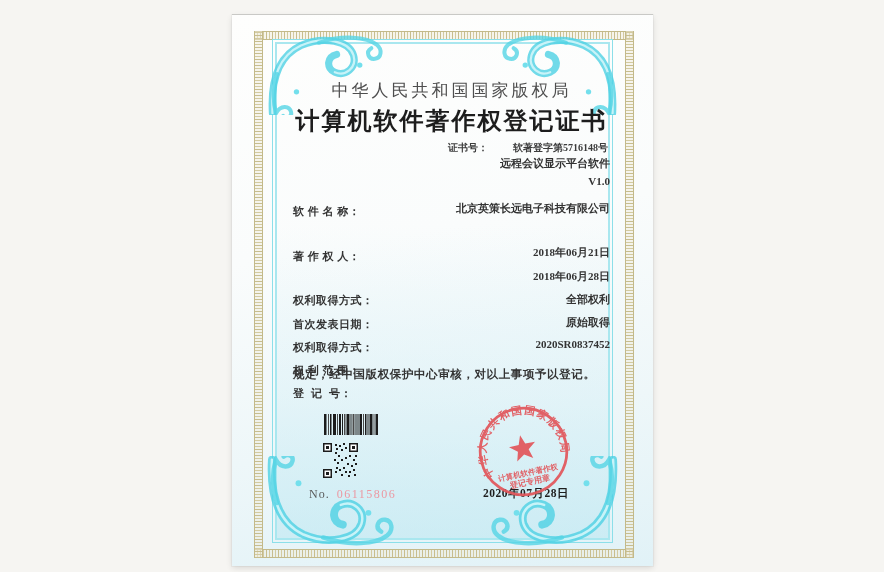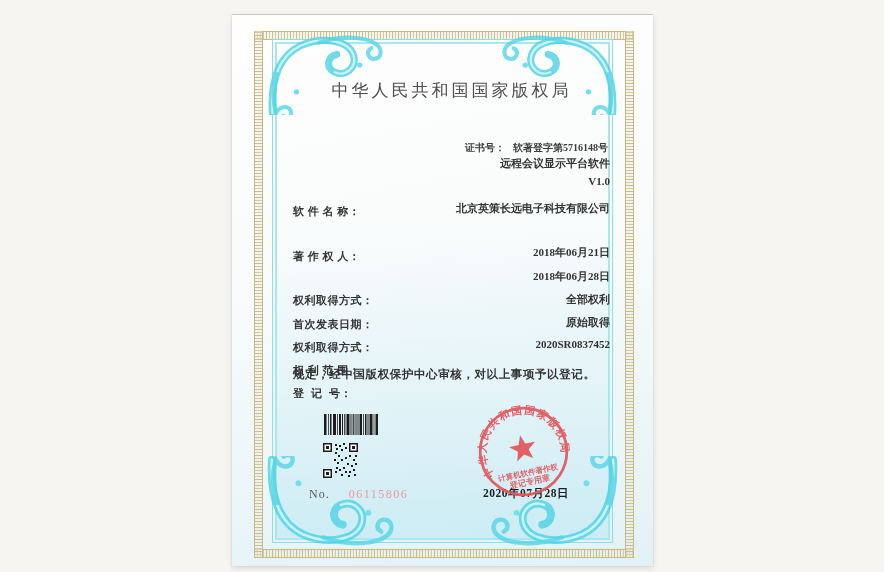--- a/index.html
+++ b/index.html
@@ -31,36 +31,36 @@
   .c-tr { right:34px; top:18px; transform:scaleX(-1); }
   .c-bl { left:34px; bottom:16px; width:128px; height:94px; transform:scaleY(-1); }
   .c-br { right:34px; bottom:16px; width:128px; height:94px; transform:scale(-1,-1); }
 
   .content { position:absolute; left:61px; top:0; width:317px; height:100%; }
   .authority { position:absolute; top:64px; width:100%; text-align:center;
     font-size:17px; letter-spacing:3px; color:#4e4e4e; font-weight:500; }
   .cert-title { position:absolute; top:90px; width:100%; text-align:center;
     font-size:24px; font-weight:bold; letter-spacing:2px; color:#1d1d1d; }
   .cert-no { position:absolute; top:126px; right:2px; font-size:10px; font-weight:bold; color:#3c3c3c; }
-  .cert-no .val { margin-left:8px; }
+  .cert-no .val { margin-left:25px; }
 
   .frow { position:absolute; left:0; width:317px; font-size:11px; font-weight:bold; color:#333; }
   .flabel { position:absolute; left:0; top:0; white-space:pre; letter-spacing:.5px;margin-top:48px; }
   .fvalue { position:absolute; left:75px; top:0; width:242px;text-align:right; }
   .fvalue .v2 { margin-top:4px; }
 
   .stmt { position:absolute; left:0; top:347px; width:318px;
     font-size:11.5px; font-weight:bold; color:#333; line-height:24px; }
   .stmt .l1 { text-indent:12px; letter-spacing:1.1px; }
   .stmt .l2 { letter-spacing:.6px; }
 
   .barcode { position:absolute; left:31px; top:399px; width:54px; height:21px; }
   .qr { position:absolute; left:30px; top:428px; width:35px; height:35px; }
   .serial { position:absolute; left:16px; top:472px; font-size:12px; color:#5a5a5a; letter-spacing:1px; }
-  .serial .num { color:#ec98a2; margin-left:19px; letter-spacing:1.5px; }
+  .serial .num { color:#ec98a2; margin-left:7px; letter-spacing:1.5px; }
   .issue-date { position:absolute; left:190px; top:471px; font-size:11.5px; font-weight:bold;
     color:#1e1e1e; letter-spacing:.5px; z-index:2; }
   .seal { position:absolute; left:184px; top:390px; width:93px; height:93px; z-index:3;
     transform:rotate(-12deg); opacity:.93; }
 </style>
 </head>
 <body>
 
 <div class="paper">
 
@@ -113,20 +113,21 @@
       <path d="M58,11 C84,2 112,4 123,13 C130,19 128,28 121,29 C114,30 110,21 117,17" stroke="#55d4e5" stroke-width="4.5" fill="none" opacity=".8" stroke-linecap="round"></path>
       <path d="M11,46 C6,64 6,76 10,90 C15,81 25,81 27,89 C28,95 21,96 18,93" stroke="#55d4e5" stroke-width="4.5" fill="none" opacity=".8" stroke-linecap="round"></path>
       <circle cx="104" cy="36" r="3" fill="#73dfec"></circle>
         <circle cx="33" cy="66" r="3" fill="#73dfec"></circle>
     </svg>
   </div>
 
   <div class="content">
 
     <div class="authority">中华人民共和国国家版权局</div>
+    <div class="cert-title">计算机软件著作权登记证书</div>
     <div class="cert-no">
       <span>证书号：</span><span class="val">软著登字第5716148号</span>
     </div>
 
     <div class="frow" style="top:141px">
       <span class="flabel">软 件 名 称：</span>
       <div class="fvalue">
         <div>远程会议显示平台软件</div>
         <div class="v2">V1.0</div>
       </div>

